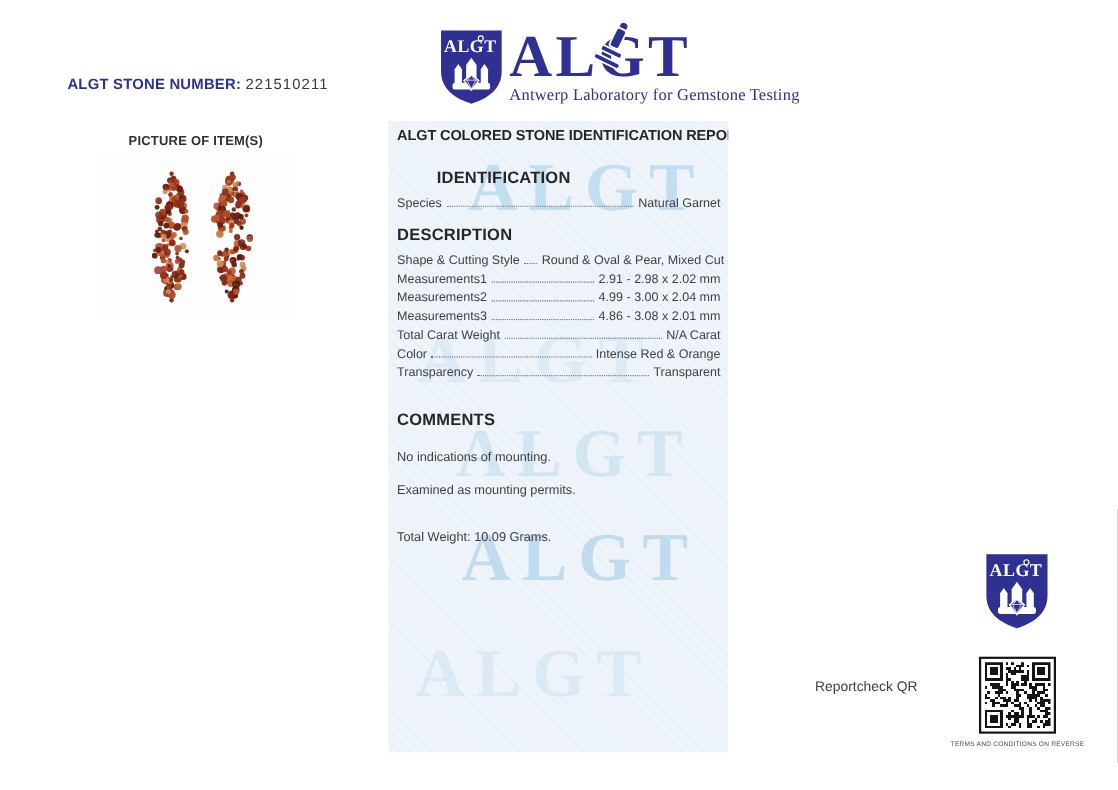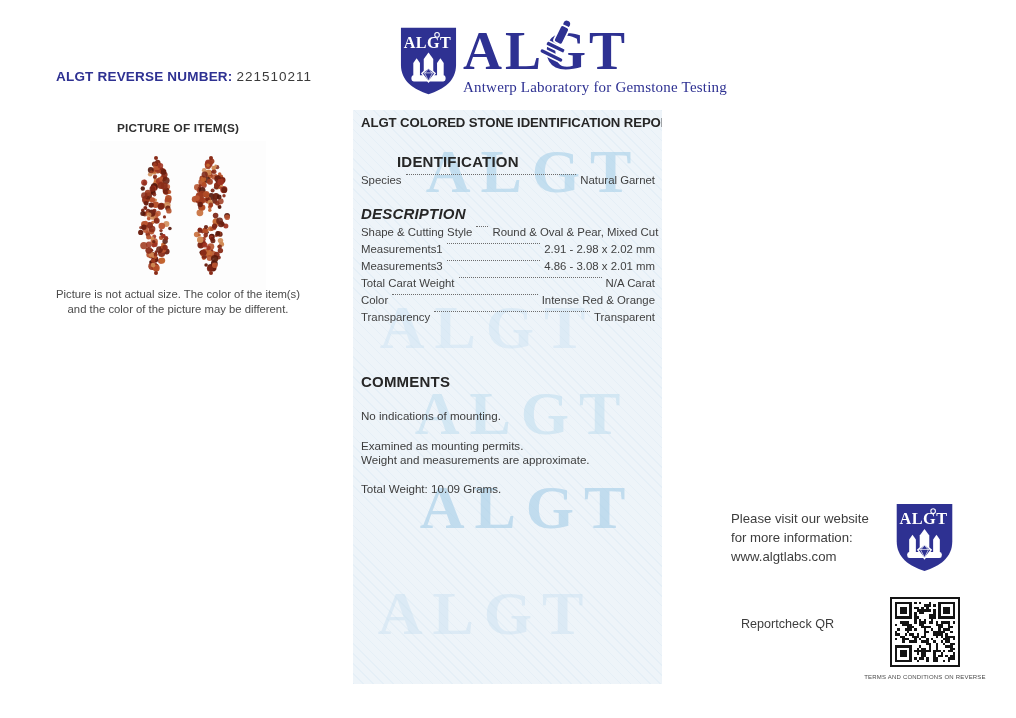--- a/index.html
+++ b/index.html
@@ -52,27 +52,27 @@
   .wm2{top:182px;color:rgba(187,218,239,.33);padding-right:40px;}
   .wm3{top:268px;color:rgba(175,212,236,.42);padding-left:30px;}
   .wm4{top:362px;color:rgba(156,201,230,.55);padding-left:40px;}
   .wm5{top:468px;color:rgba(184,216,238,.33);padding-right:44px;}
 
   .panel-title{position:absolute;left:8px;top:5px;font-size:13.2px;font-weight:bold;
     color:var(--heading-dark);white-space:nowrap;letter-spacing:-.1px;}
   .sec-head{position:absolute;left:8px;font-size:15px;font-weight:bold;
     color:var(--heading-dark);letter-spacing:.2px;}
   .sec-head.id{top:43px;margin-left:36px;}
-  .sec-head.desc{top:95px;font-style:italic;}
+  .sec-head.desc{top:95px;}
   .sec-head.comments{top:263px;}
 
   .rows{position:absolute;left:8px;right:7px;}
   .rows.id-rows{top:64px;}
   .rows.desc-rows{top:116px;}
-  .row{display:flex;align-items:flex-start;height:17px;font-size:11.4px;color:#3f3f3f;white-space:nowrap;}
+  .row{display:flex;align-items:flex-end;height:17px;font-size:11.4px;color:#3f3f3f;white-space:nowrap;}
   .row .dots{flex:1 1 auto;border-bottom:1.6px dotted #6d6d6d;margin:0 4px 3px 4px;min-width:12px;}
   .row .val{text-align:right;}
 
   .comment-line{position:absolute;left:8px;right:7px;font-size:11.6px;color:#3d3d3d;}
   .cl1{top:299px;}
   .cl2{top:329px;}
   .cl3{top:343px;}
   .cl4{top:372px;}
 
   
@@ -83,21 +83,21 @@
     border:2px solid #141414;padding:3px;}
   .terms{position:absolute;left:862px;top:674px;width:126px;text-align:center;
     font-size:6px;color:#4a4a4a;letter-spacing:.2px;white-space:nowrap;}
 </style>
 </head>
 <body>
 
 <div id="stage">
 
   <div class="report-line">
-    <span class="lbl">ALGT REVERSE NUMBER:</span>
+    <span class="lbl">ALGT STONE NUMBER:</span>
     <span class="num">221510211</span>
   </div>
 
   <div class="logo">
     <span class="shield">
       <svg width="57" height="70" viewBox="0 0 60 72">
         <path d="M1,1 H59 V40 C59,57 46,66 30,71 C14,66 1,57 1,40 Z" fill="#2e3192"></path>
         <text x="29" y="22" text-anchor="middle" font-family="Liberation Serif,serif" font-weight="bold" font-size="17" fill="#ffffff" letter-spacing="0.5">ALGT</text>
         <circle cx="39" cy="8.5" r="2.4" fill="#2e3192" stroke="#fff" stroke-width="1.1"></circle>
         <polygon points="14,53 14,38 17.5,33 21,38 21,53" fill="#fff"></polygon>
@@ -424,24 +424,20 @@
         <circle cx="124.8" cy="124.3" r="2.8" fill="#bb5531" opacity="0.93"></circle>
         <circle cx="120.9" cy="63.9" r="2.3" fill="#9e3a1f" opacity="0.99"></circle>
         <circle cx="127.7" cy="37.8" r="3.4" fill="#6b1f10" opacity="0.94"></circle>
         <circle cx="130.5" cy="40.9" r="3.2" fill="#a03321" opacity="0.96"></circle>
         <circle cx="124.6" cy="117.6" r="3.6" fill="#55170b" opacity="0.86"></circle>
         <circle cx="129.7" cy="105.8" r="2.3" fill="#7c2414" opacity="0.85"></circle>
         <circle cx="121" cy="17" r="2" fill="#8a2c18"></circle>
         <circle cx="121" cy="132" r="2" fill="#8a2c18"></circle>
       </svg>
   </div>
-  <div class="pic-caption">
-    <span>Picture is not actual size. The color of the item(s)</span><br>
-    <span>and the color of the picture may be different.</span>
-  </div>
 
   <div class="panel">
     <div class="wm wm1">ALGT</div>
     <div class="wm wm2">ALGT</div>
     <div class="wm wm3">ALGT</div>
     <div class="wm wm4">ALGT</div>
     <div class="wm wm5">ALGT</div>
 
     <div class="panel-title">ALGT COLORED STONE IDENTIFICATION REPORT</div>
 
@@ -458,20 +454,25 @@
     <div class="rows desc-rows">
       <div class="row">
         <span class="lbl">Shape &amp; Cutting Style</span>
         <span class="dots"></span>
         <span class="val">Round &amp; Oval &amp; Pear, Mixed Cut</span>
       </div>
       <div class="row">
         <span class="lbl">Measurements1</span>
         <span class="dots"></span>
         <span class="val">2.91 - 2.98 x 2.02 mm</span>
+      </div>
+      <div class="row">
+        <span class="lbl">Measurements2</span>
+        <span class="dots"></span>
+        <span class="val">4.99 - 3.00 x 2.04 mm</span>
       </div>
       <div class="row">
         <span class="lbl">Measurements3</span>
         <span class="dots"></span>
         <span class="val">4.86 - 3.08 x 2.01 mm</span>
       </div>
       <div class="row">
         <span class="lbl">Total Carat Weight</span>
         <span class="dots"></span>
         <span class="val">N/A Carat</span>
@@ -484,29 +485,23 @@
       <div class="row">
         <span class="lbl">Transparency</span>
         <span class="dots"></span>
         <span class="val">Transparent</span>
       </div>
     </div>
 
     <div class="sec-head comments">COMMENTS</div>
     <div class="comment-line cl1">No indications of mounting.</div>
     <div class="comment-line cl2">Examined as mounting permits.</div>
-    <div class="comment-line cl3">Weight and measurements are approximate.</div>
     <div class="comment-line cl4">Total Weight: 10.09 Grams.</div>
   </div>
 
-  <div class="visit-text">
-    <span>Please visit our website</span><br>
-    <span>for more information:</span><br>
-    <span>www.algtlabs.com</span>
-  </div>
 
   <span class="small-shield">
     <svg width="59" height="69" viewBox="0 0 60 72">
       <path d="M1,1 H59 V40 C59,57 46,66 30,71 C14,66 1,57 1,40 Z" fill="#2e3192"></path>
       <text x="29" y="22" text-anchor="middle" font-family="Liberation Serif,serif" font-weight="bold" font-size="17" fill="#ffffff" letter-spacing="0.5">ALGT</text>
       <circle cx="39" cy="8.5" r="2.4" fill="#2e3192" stroke="#fff" stroke-width="1.1"></circle>
       <polygon points="14,53 14,38 17.5,33 21,38 21,53" fill="#fff"></polygon>
       <polygon points="25,53 25,34 30,27 35,34 35,53" fill="#fff"></polygon>
       <polygon points="39,53 39,38 42.5,33 46,38 46,53" fill="#fff"></polygon>
       <rect x="12" y="51" width="36" height="6.5" rx="2.5" fill="#fff"></rect>

